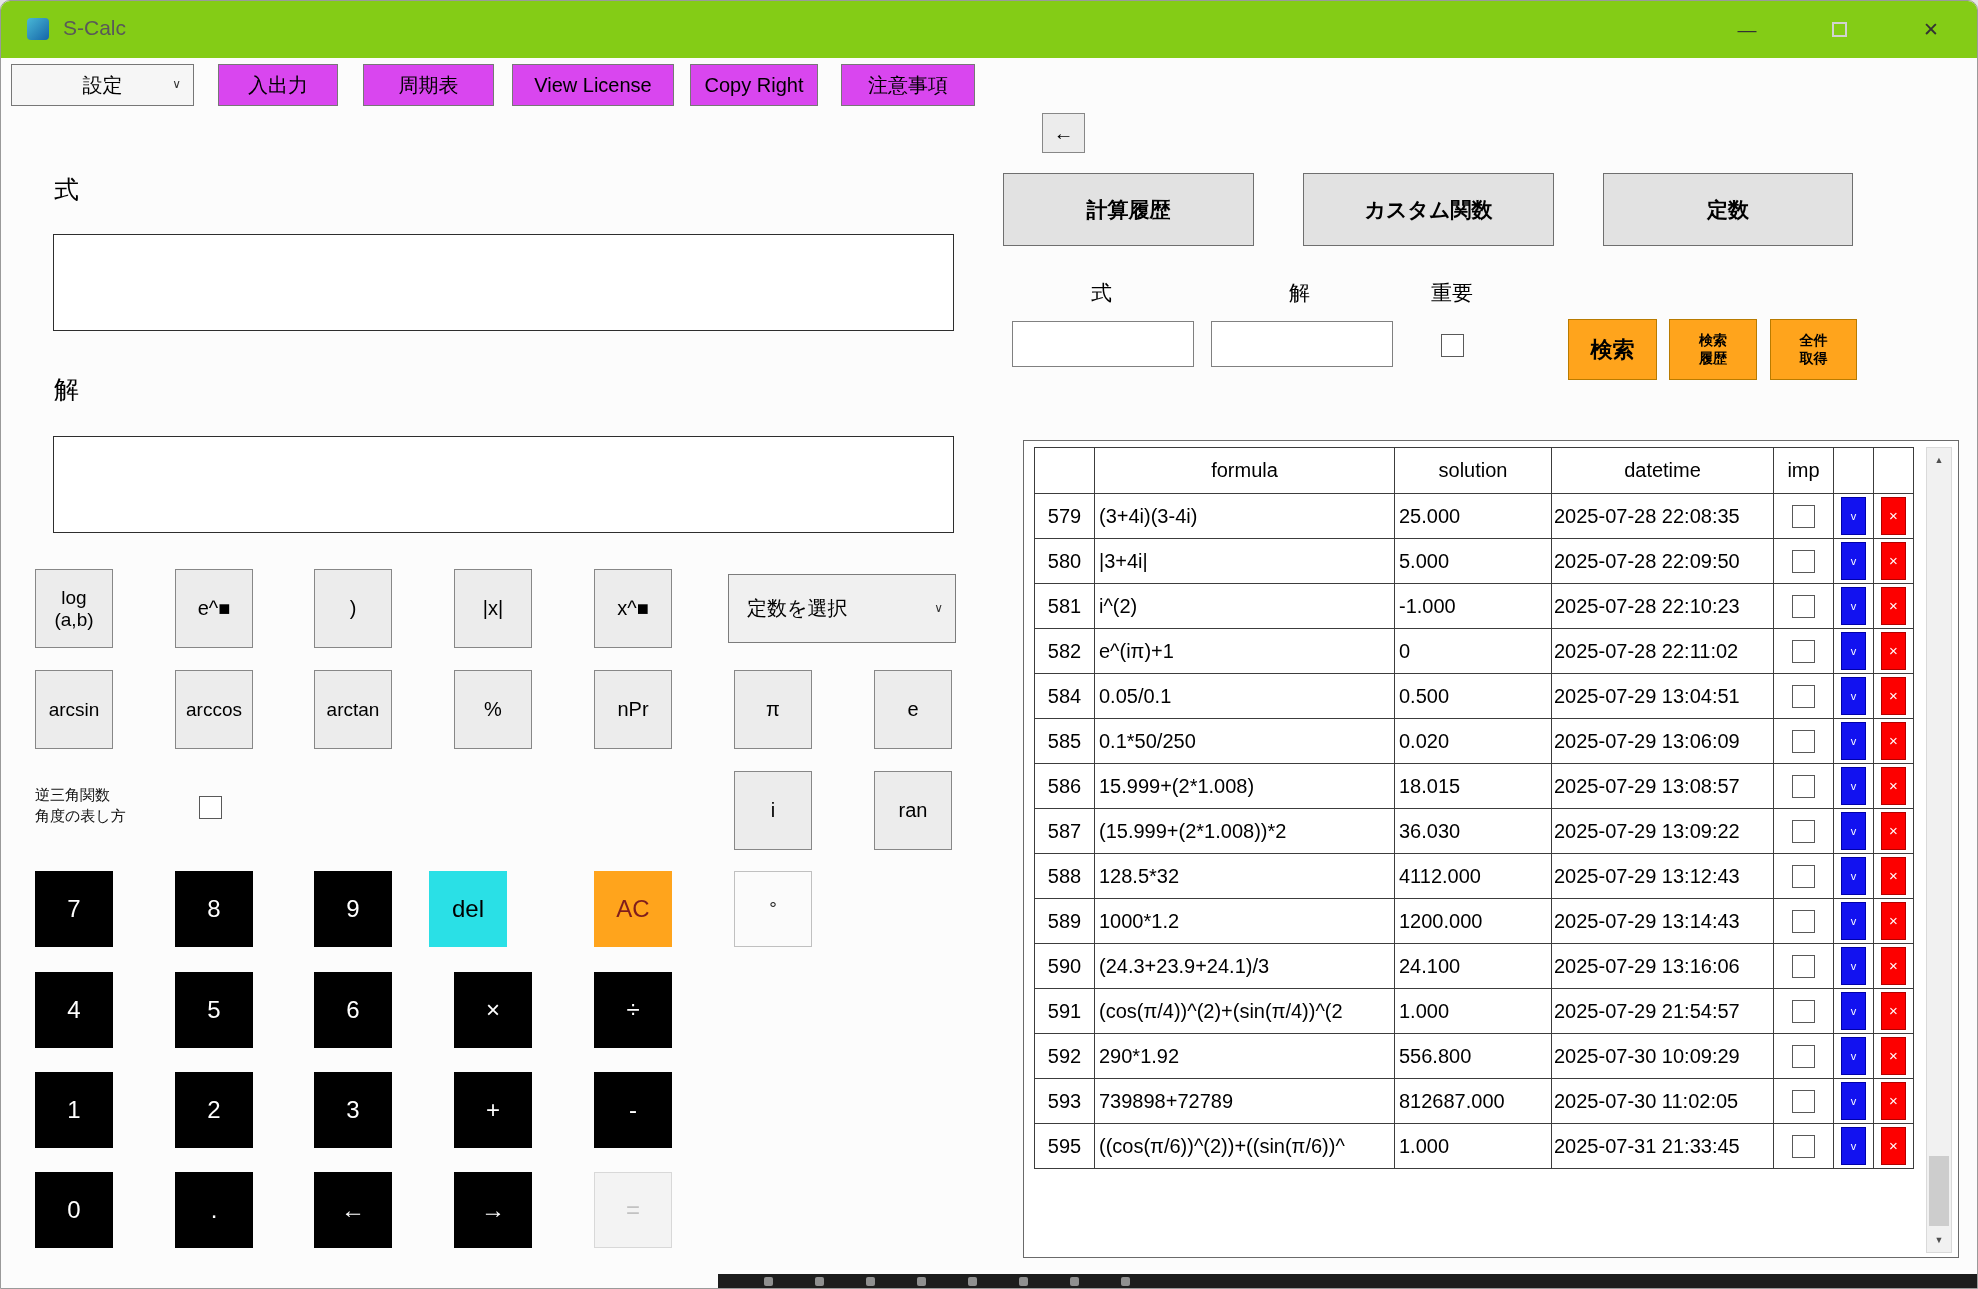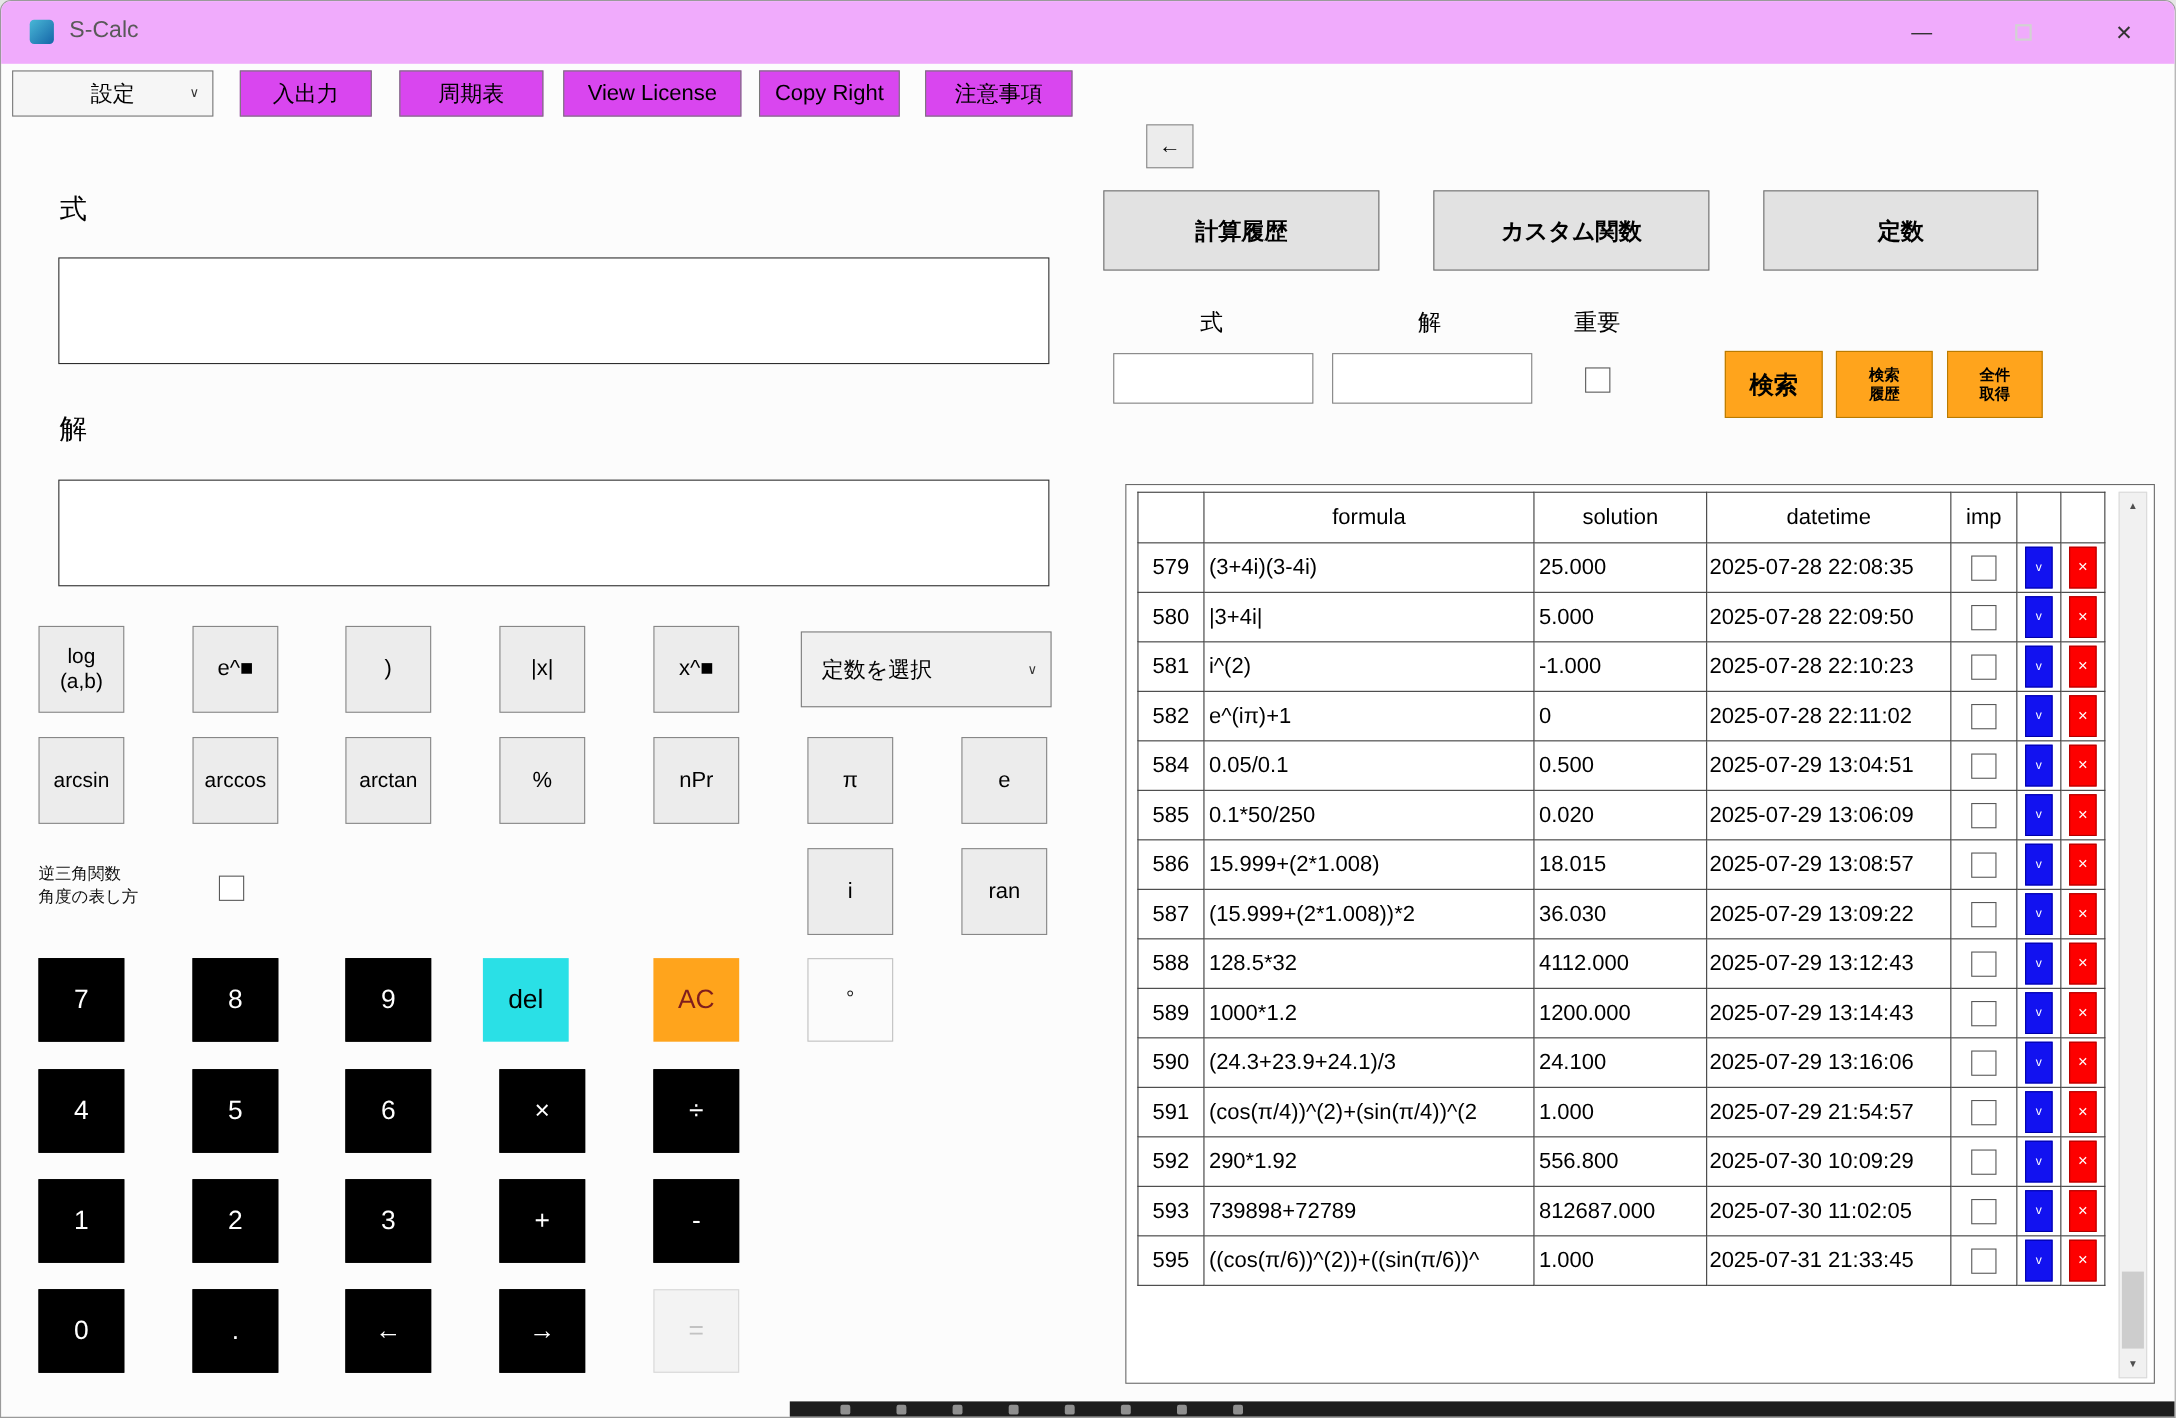--- a/index.html
+++ b/index.html
@@ -1,21 +1,21 @@
 <!DOCTYPE html>
 <html lang="ja"><head>
 <meta charset="utf-8">
 <style>
   * { margin:0; padding:0; box-sizing:border-box; }
   html,body { background:#e6e6e6; font-family:"Liberation Sans","DejaVu Sans",sans-serif; }
   .window { position:relative; width:1978px; height:1289px; background:#fcfcfc;
             border:1px solid #9a9a9a; border-radius:10px 10px 0 0; overflow:hidden; }
 
   
-  .titlebar { position:absolute; left:0; top:0; right:0; height:57px; background:#f0abfc; }
+  .titlebar { position:absolute; left:0; top:0; right:0; height:57px; background:#84cc16; }
   .app-icon { position:absolute; left:26px; top:17px; width:22px; height:22px; border-radius:4px;
               background:linear-gradient(135deg,#49b8d6,#1565a8); }
   .app-title { position:absolute; left:62px; top:15px; font-size:21px; color:#595959; }
   .win-controls { position:absolute; right:0; top:0; height:57px; display:flex; }
   .winbtn { width:92px; height:57px; display:flex; align-items:center; justify-content:center;
             background:transparent; border:none; font-size:19px; color:#333; }
   .maxsq { display:inline-block; width:15px; height:15px; border:2px solid #d2d2d2; }
 
   
   .tb { position:absolute; top:63px; height:42px; background:#d946ef; border:1px solid #777;
@@ -143,21 +143,21 @@
   <button class="fn" style="left:733px;top:770px;">i</button>
   <button class="fn" style="left:873px;top:770px;">ran</button>
 
   <div class="invlabel">逆三角関数
 角度の表し方</div>
   <span class="cb abs" style="left:198px;top:795px;"></span>
 
   <button class="key" style="left:34px;top:870px;">7</button>
   <button class="key" style="left:174px;top:870px;">8</button>
   <button class="key" style="left:313px;top:870px;">9</button>
-  <button class="key cyan" style="left:438px;top:870px;">del</button>
+  <button class="key cyan" style="left:428px;top:870px;">del</button>
   <button class="key orange" style="left:593px;top:870px;">AC</button>
   <button class="key degree" style="left:733px;top:870px;">°</button>
 
   <button class="key" style="left:34px;top:971px;">4</button>
   <button class="key" style="left:174px;top:971px;">5</button>
   <button class="key" style="left:313px;top:971px;">6</button>
   <button class="key" style="left:453px;top:971px;">×</button>
   <button class="key" style="left:593px;top:971px;">÷</button>
 
   <button class="key" style="left:34px;top:1071px;">1</button>

